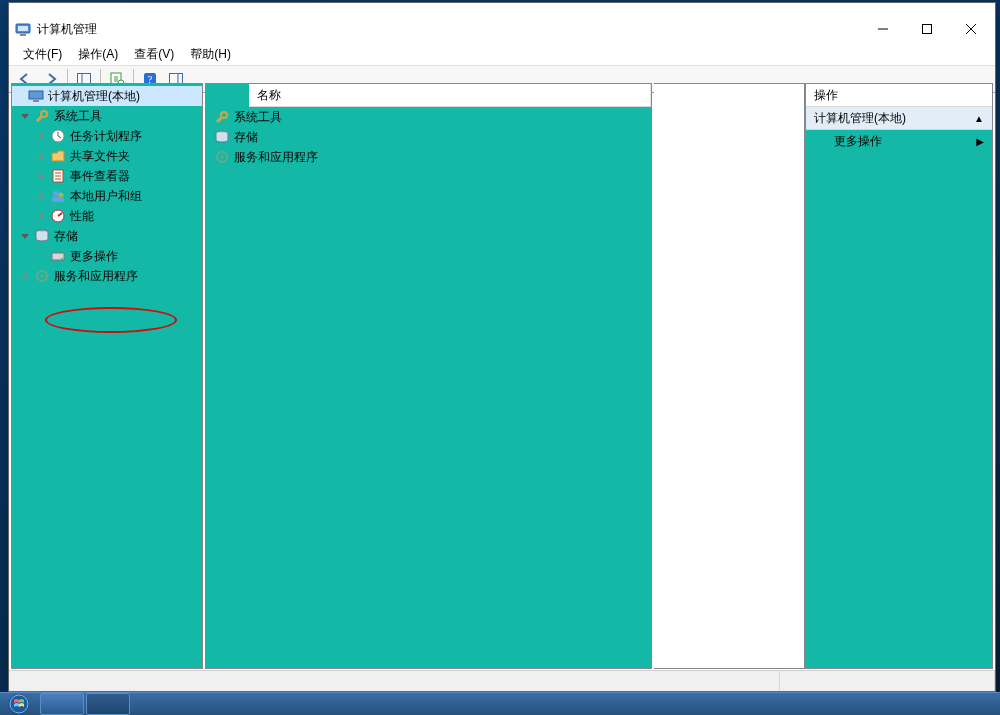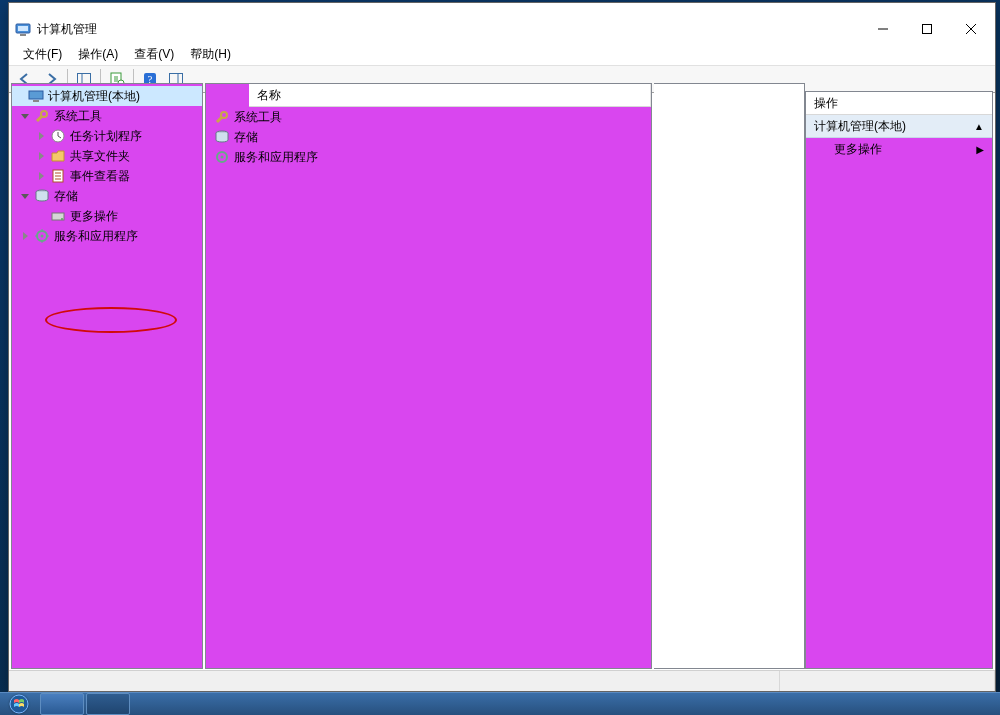--- a/index.html
+++ b/index.html
@@ -20,25 +20,25 @@
   .titlebar .spacer{flex:1;}
   .sysbtn{width:44px;height:28px;display:flex;align-items:center;justify-content:center;}
   .sysbtn svg{pointer-events:none;}
   .menubar{height:22px;display:flex;align-items:center;padding:0 6px;gap:0;background:#fff;}
   .menuitem{padding:2px 8px;text-align:right;}
   .toolbar{height:26px;border-top:1px solid #e1e1e1;border-bottom:1px solid #a0a0a0;background:#f7f7f7;display:flex;align-items:center;padding:0 4px;gap:2px;}
   .tbtn{width:22px;height:22px;display:flex;align-items:center;justify-content:center;border:1px solid transparent;border-radius:2px;}
   .tsep{width:1px;height:20px;background:#c0c0c0;margin:0 2px;}
   
   .body{position:absolute;left:0;right:0;top:78px;bottom:20px;display:flex;}
-  .pane{background:#d946ef;border:1px solid #828790;overflow:auto;}
+  .pane{background:#14b8a6;border:1px solid #828790;overflow:auto;}
   .pane.tree{width:190px;margin:2px 0 2px 2px;}
   .pane.list{flex:1;margin:2px;}
   .pane.sub{width:150px;margin:2px 0 2px 0;border-left:none;background:#fff;}
-  .pane.actions{width:186px;margin:10px 2px 2px 0;}
+  .pane.actions{width:186px;margin:2px 2px 2px 0;}
   
   .tree-root{padding:2px 0;}
   .tnode{white-space:nowrap;}
   .trow{display:flex;align-items:center;height:20px;padding-right:6px;}
   .trow.sel{background:#cce8ff;}
   .twist{width:14px;height:14px;display:flex;align-items:center;justify-content:center;margin-right:0;}
   .twist svg{display:block;}
   .ticon{width:16px;height:16px;margin:0 4px 0 2px;display:flex;align-items:center;justify-content:center;}
   .tlabel{padding-right:4px;}
   .indent{display:inline-block;height:1px;}
@@ -217,20 +217,51 @@
                         <path d="M3 1 L8 5 L3 9 Z" fill="#888"></path>
                       </svg>
                     </span>
                   <span class="ticon">
                       <svg width="16" height="16">
                         <rect x="3" y="2" width="10" height="12" fill="#fff" stroke="#b05028"></rect>
                         <path d="M5 5h6M5 8h6M5 11h6" stroke="#b05028"></path>
                       </svg>
                     </span>
                   <span class="tlabel">事件查看器</span>
+                </div>
+                <div class="trow">
+                  <span class="indent" style="width:22px"></span>
+                  <span class="twist">
+                      <svg width="10" height="10">
+                        <path d="M3 1 L8 5 L3 9 Z" fill="#888"></path>
+                      </svg>
+                    </span>
+                  <span class="ticon">
+                      <svg width="16" height="16">
+                        <circle cx="6" cy="6" r="3" fill="#6aa0e0"></circle>
+                        <circle cx="11" cy="7" r="2.5" fill="#8fbf6a"></circle>
+                        <rect x="2" y="9" width="12" height="5" rx="2" fill="#6aa0e0"></rect>
+                      </svg>
+                    </span>
+                  <span class="tlabel">本地用户和组</span>
+                </div>
+                <div class="trow">
+                  <span class="indent" style="width:22px"></span>
+                  <span class="twist">
+                      <svg width="10" height="10">
+                        <path d="M3 1 L8 5 L3 9 Z" fill="#888"></path>
+                      </svg>
+                    </span>
+                  <span class="ticon">
+                      <svg width="16" height="16">
+                        <circle cx="8" cy="8" r="6" fill="#fff" stroke="#c03030"></circle>
+                        <path d="M8 8 L12 5" stroke="#c03030" stroke-width="2"></path>
+                      </svg>
+                    </span>
+                  <span class="tlabel">性能</span>
                 </div>
               </div>
             </div>
 
             <div class="tnode">
               <div class="trow">
                 <span class="indent" style="width:6px"></span>
                 <span class="twist">
                     <svg width="10" height="10">
                       <path d="M1 3 L9 3 L5 8 Z" fill="#595959"></path>

